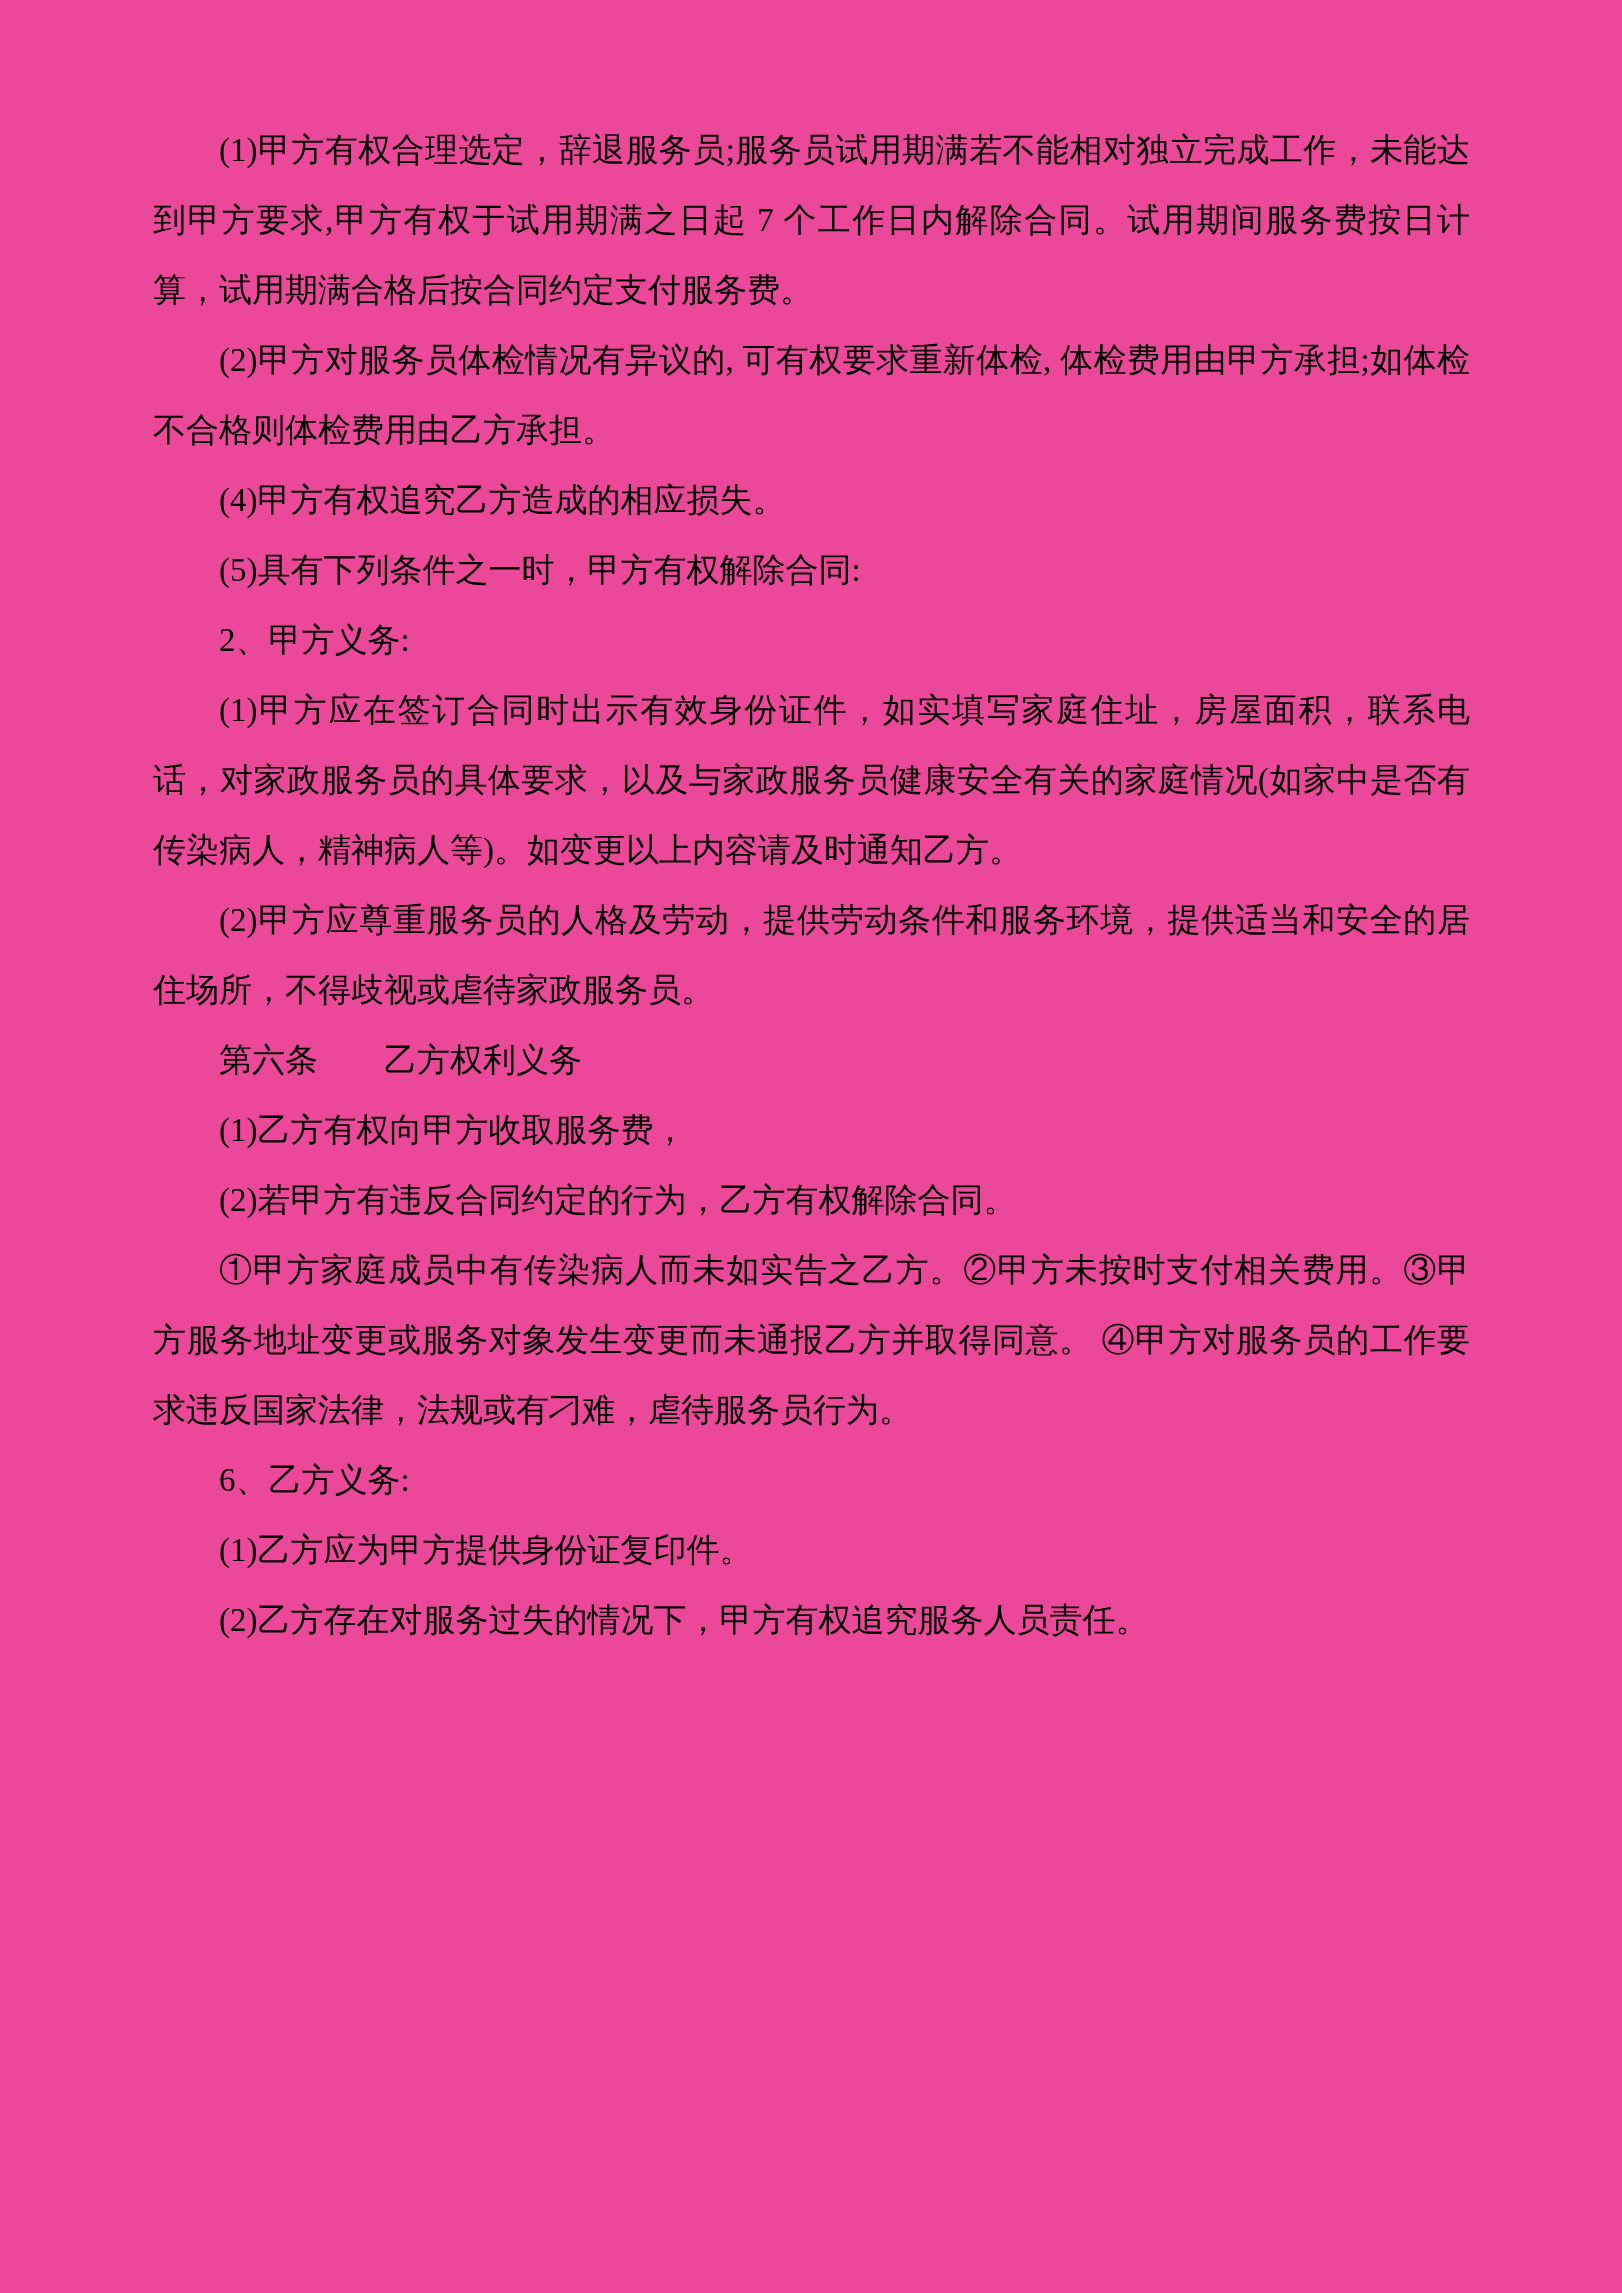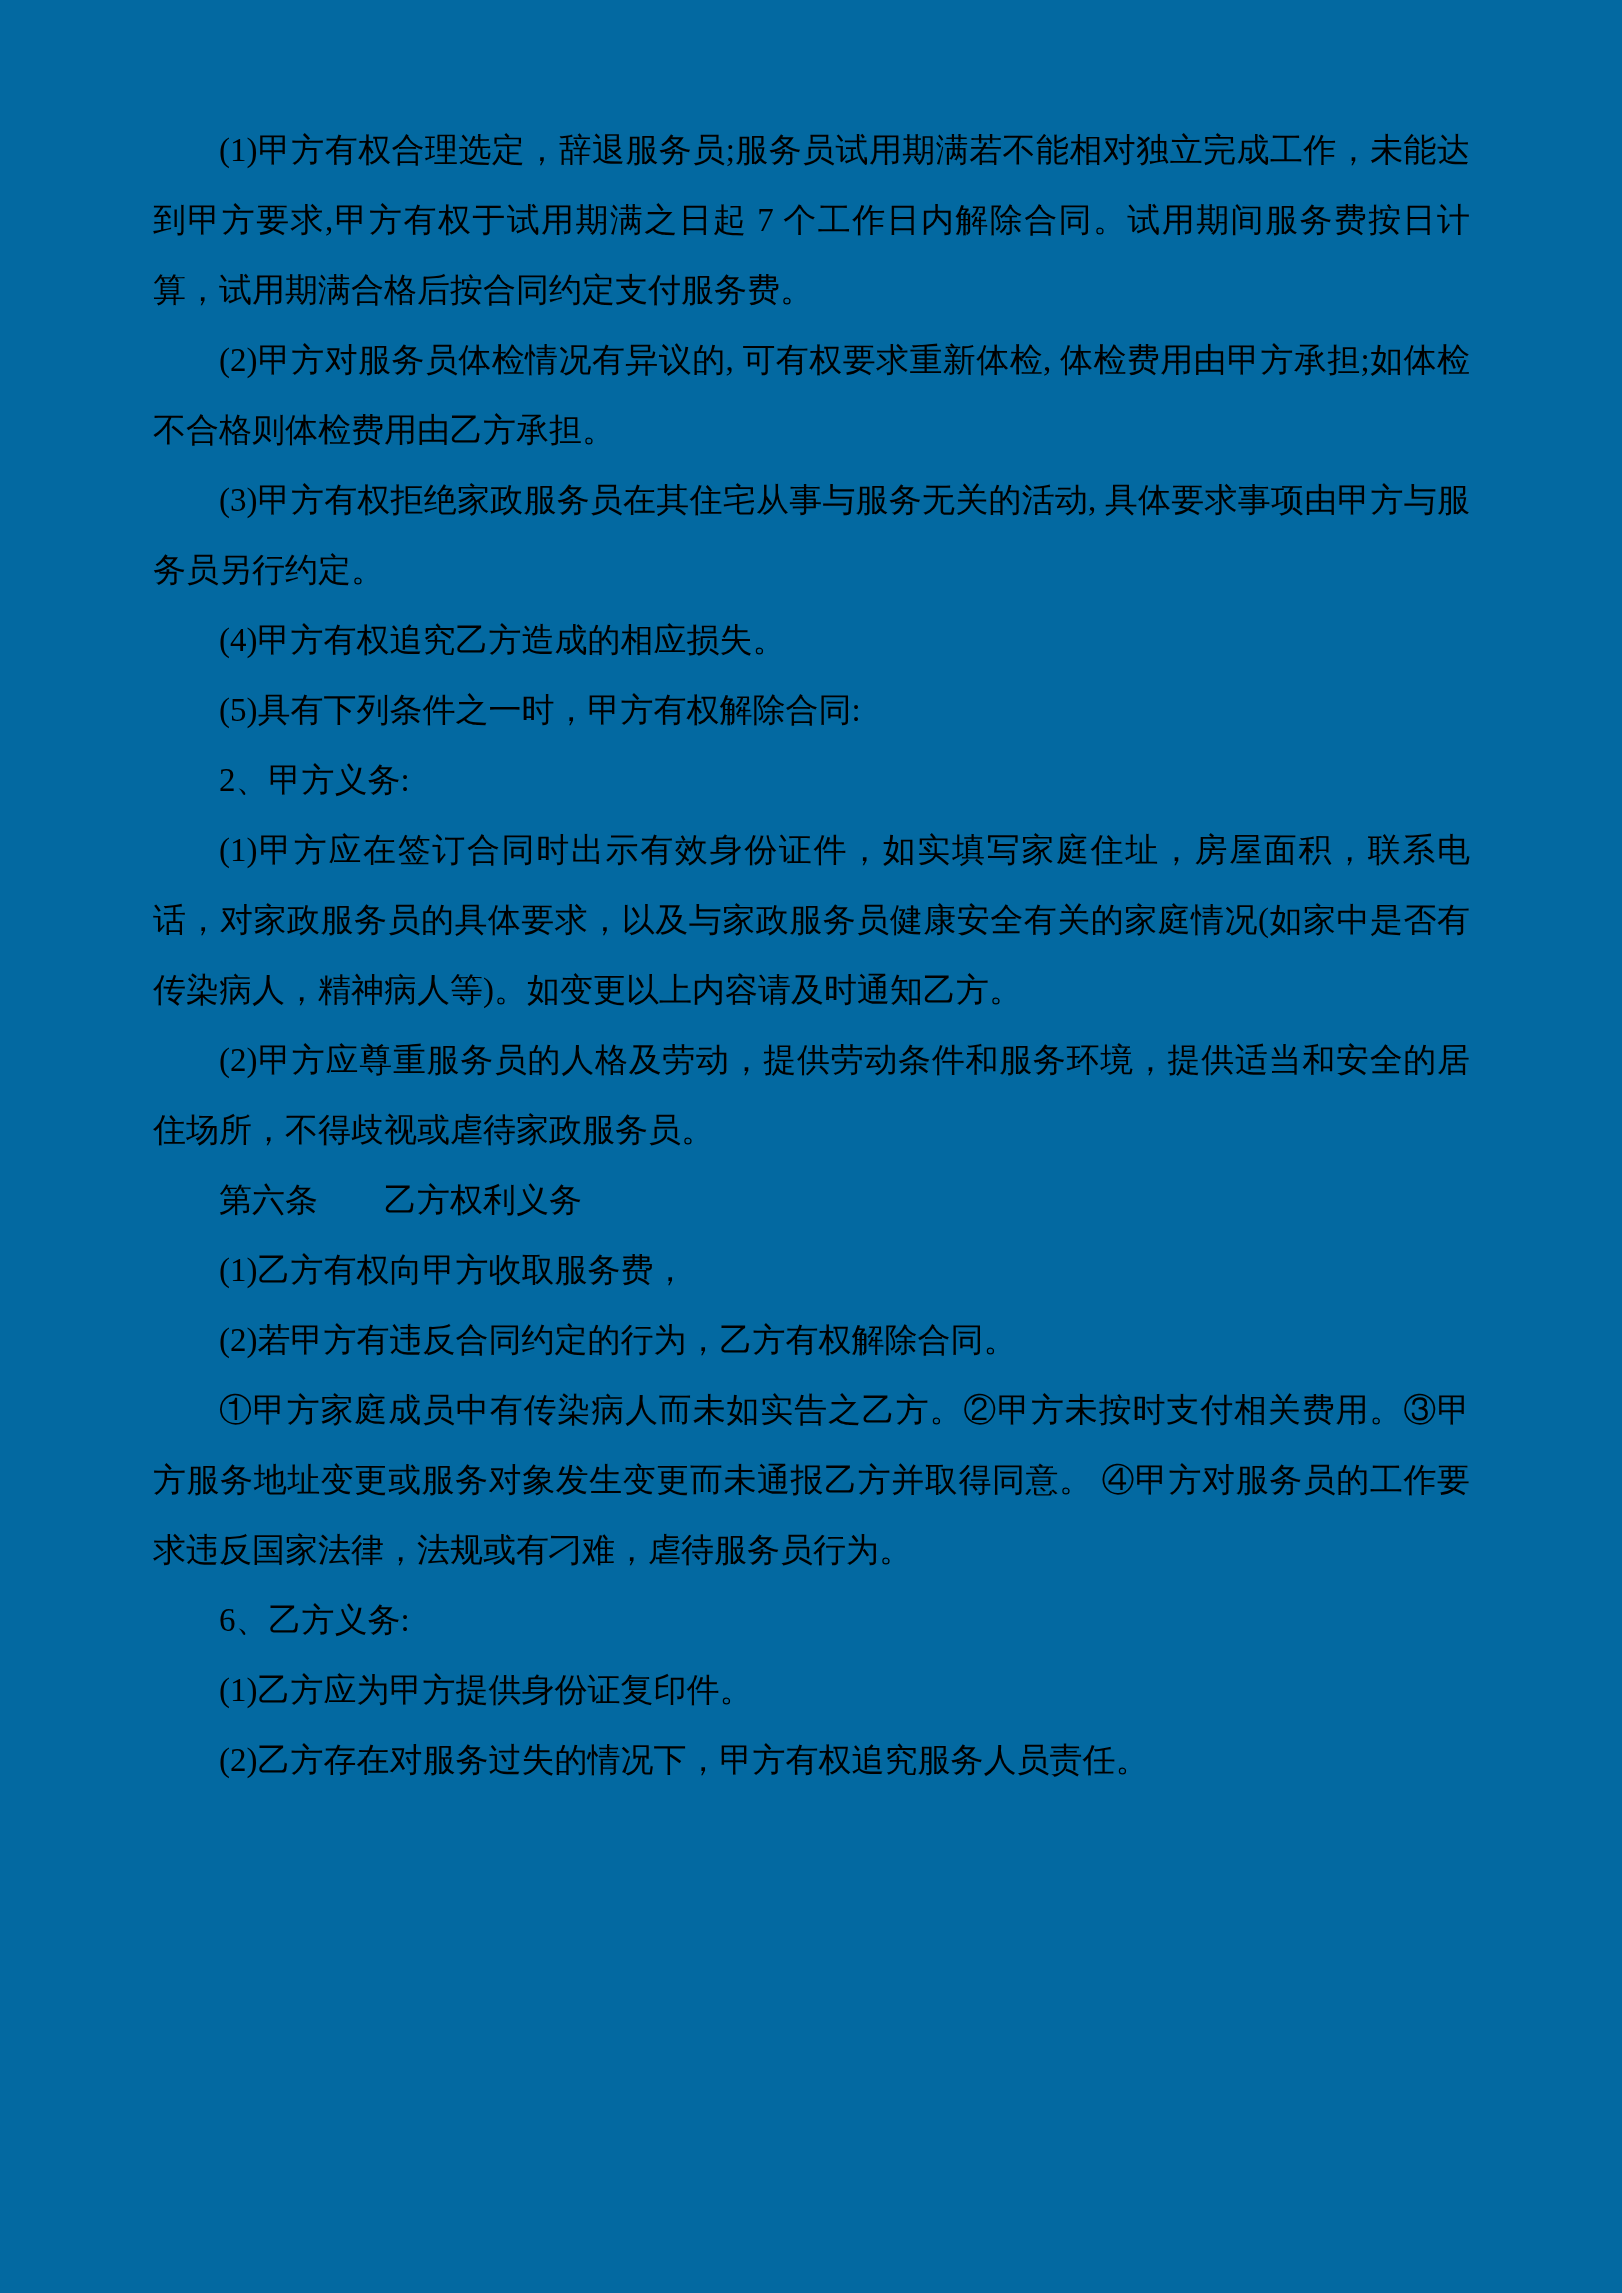--- a/index.html
+++ b/index.html
@@ -9,21 +9,21 @@
   }
   body {
     width: 1623px;
     height: 2294px;
     overflow: hidden;
   }
   .page {
     box-sizing: border-box;
     width: 1623px;
     height: 2294px;
-    background: #0369a1;
+    background: #ec4899;
     padding: 115px 153px 0 153px;
   }
   .content {
     width: 100%;
   }
   .para {
     margin: 0;
     padding: 0;
     font-family: "Liberation Serif", "DejaVu Serif", serif;
     font-size: 33px;
@@ -37,21 +37,20 @@
     font-weight: normal;
   }
 </style>
 </head>
 <body>
 
 <div class="page">
   <div class="content">
       <p class="para">(1)甲方有权合理选定，辞退服务员;服务员试用期满若不能相对独立完成工作，未能达到甲方要求,甲方有权于试用期满之日起 7 个工作日内解除合同。试用期间服务费按日计算，试用期满合格后按合同约定支付服务费。</p>
       <p class="para">(2)甲方对服务员体检情况有异议的, 可有权要求重新体检, 体检费用由甲方承担;如体检不合格则体检费用由乙方承担。</p>
-      <p class="para">(3)甲方有权拒绝家政服务员在其住宅从事与服务无关的活动, 具体要求事项由甲方与服务员另行约定。</p>
       <p class="para">(4)甲方有权追究乙方造成的相应损失。</p>
       <p class="para">(5)具有下列条件之一时，甲方有权解除合同:</p>
       <p class="para bold">2、甲方义务:</p>
       <p class="para">(1)甲方应在签订合同时出示有效身份证件，如实填写家庭住址，房屋面积，联系电话，对家政服务员的具体要求，以及与家政服务员健康安全有关的家庭情况(如家中是否有传染病人，精神病人等)。如变更以上内容请及时通知乙方。</p>
       <p class="para">(2)甲方应尊重服务员的人格及劳动，提供劳动条件和服务环境，提供适当和安全的居住场所，不得歧视或虐待家政服务员。</p>
       <p class="para bold">第六条　　乙方权利义务</p>
       <p class="para">(1)乙方有权向甲方收取服务费，</p>
       <p class="para">(2)若甲方有违反合同约定的行为，乙方有权解除合同。</p>
       <p class="para">①甲方家庭成员中有传染病人而未如实告之乙方。②甲方未按时支付相关费用。③甲方服务地址变更或服务对象发生变更而未通报乙方并取得同意。 ④甲方对服务员的工作要求违反国家法律，法规或有刁难，虐待服务员行为。</p>
       <p class="para bold">6、乙方义务:</p>

